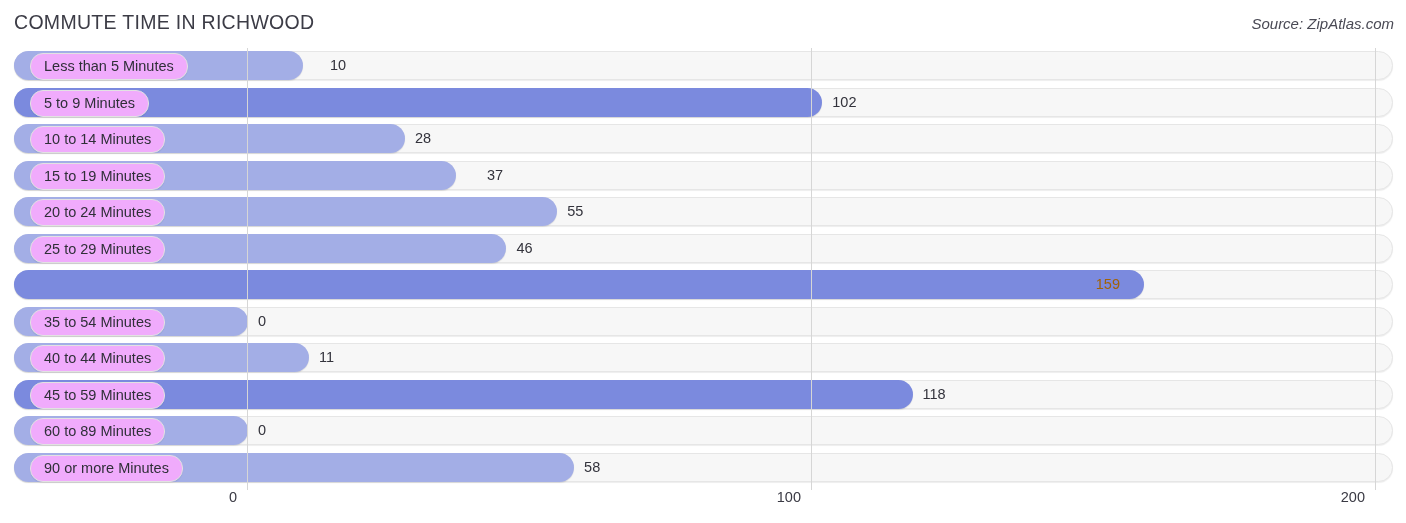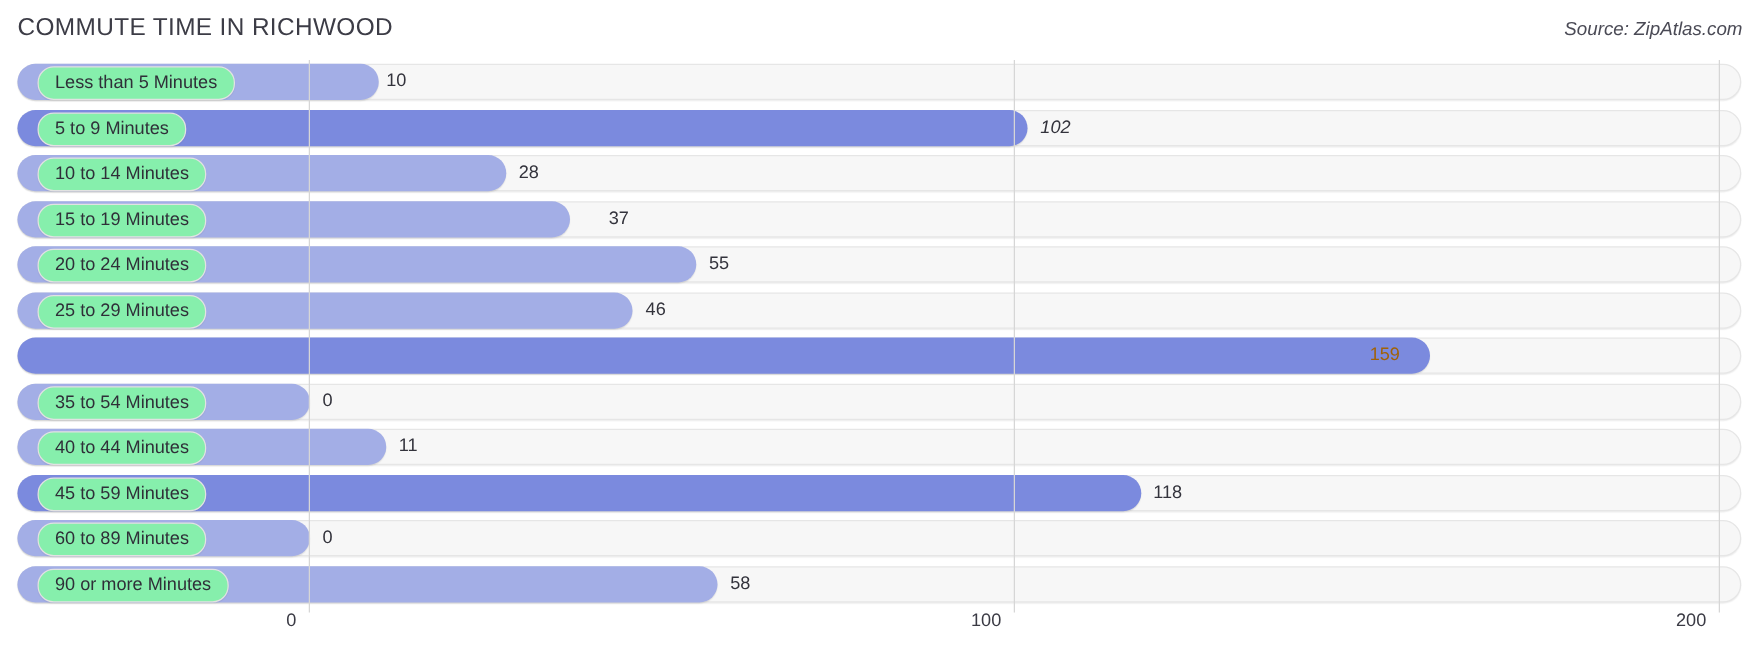--- a/index.html
+++ b/index.html
@@ -99,21 +99,21 @@
   }
 
   
   .label-pill {
     position: absolute;
     left: 30px;
     top: 5px;
     height: 25px;
     line-height: 25px;
     padding: 0 13px;
-    background: #86efac;
+    background: #f0abfc;
     border: 1px solid #e2e2e2;
     border-radius: 13px;
     font-size: 14.5px;
     color: #2f2f38;
     white-space: nowrap;
     z-index: 4;
     box-shadow: 0 1px 1px rgba(0,0,0,0.06);
   }
 
   
@@ -164,27 +164,27 @@
   <div class="chart-title">COMMUTE TIME IN RICHWOOD</div>
 
   <div class="source-note">Source: ZipAtlas.com</div>
 
   <div class="plot">
     <div class="rows" id="rows-container">
         <div class="row">
           <div class="track" style="background: rgb(247, 247, 247); border-color: rgb(230, 230, 230);"></div>
           <div class="bar" style="width: 289.4px; background: rgb(163, 174, 230);"></div>
           <div class="label-pill">Less than 5 Minutes</div>
-          <div class="value-out" style="left: 309px; text-align: center;">10</div>
+          <div class="value-out" style="left: 330px; text-align: center;">10</div>
         </div>
         <div class="row">
           <div class="track" style="background: rgb(247, 247, 247); border-color: rgb(230, 230, 230);"></div>
           <div class="bar" style="width: 808.28px; background: rgb(123, 138, 222);"></div>
           <div class="label-pill">5 to 9 Minutes</div>
-          <div class="value-out" style="left: 832.28px; font-style: italic;">102</div>
+          <div class="value-out" style="left: 832.28px;">102</div>
         </div>
         <div class="row">
           <div class="track" style="background: rgb(247, 247, 247); border-color: rgb(230, 230, 230);"></div>
           <div class="bar" style="width: 390.92px; background: rgb(163, 174, 230);"></div>
           <div class="label-pill">10 to 14 Minutes</div>
           <div class="value-out" style="left: 414.92px;">28</div>
         </div>
         <div class="row">
           <div class="track" style="background: rgb(247, 247, 247); border-color: rgb(230, 230, 230);"></div>
           <div class="bar" style="width: 441.68px; background: rgb(163, 174, 230);"></div>

